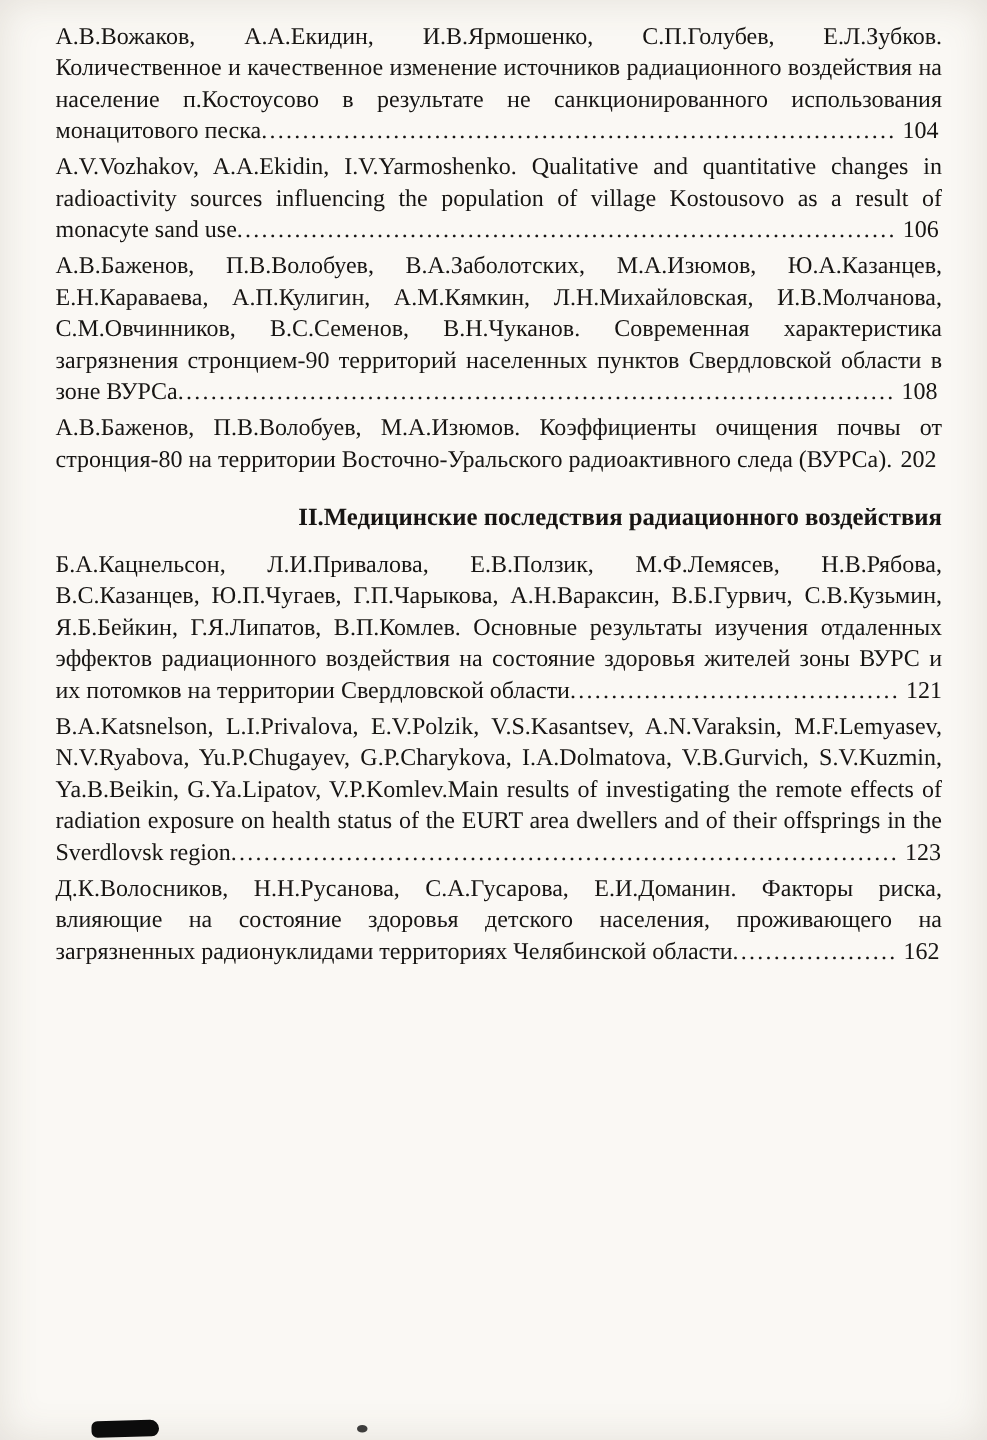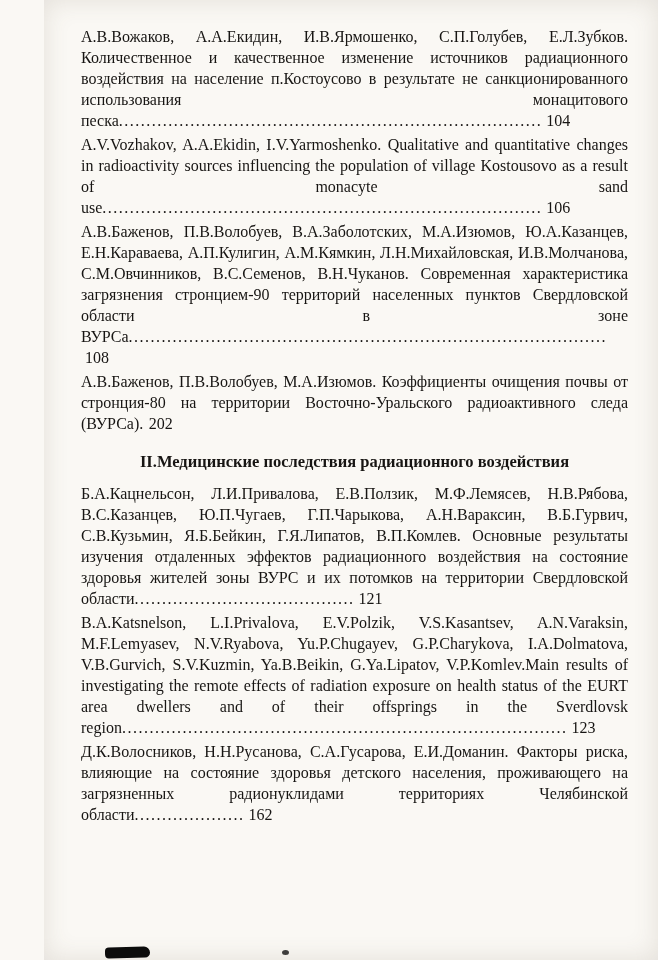--- a/index.html
+++ b/index.html
@@ -9,23 +9,22 @@
     background: #faf8f4;
     overflow: hidden;
     position: relative;
     font-family: "Liberation Serif", "DejaVu Serif", serif;
     color: #171513;
   }
   .sheet {
     position: absolute;
     inset: 0;
     box-sizing: border-box;
-    padding: 26px 30px 0 37px;
+    padding: 14px 30px 0 37px;
     box-shadow: inset 0 0 26px rgba(90, 78, 55, 0.14);
-    margin-left: 44px;
   }
   .toc-part { display: block; }
   .entry {
     margin: 0 0 3px 0;
     font-size: 16px;
     line-height: 21px;
     text-align: justify;
   }
   .t { }
   .dots {
@@ -33,21 +32,21 @@
     letter-spacing: 1.5px;
   }
   .pg {
     white-space: nowrap;
     padding-left: 4px;
   }
   .section {
     font-size: 16.5px;
     line-height: 21px;
     font-weight: bold;
-    text-align: center;
+    text-align: right;
     margin: 17px 0 11px 0;
   }
   .artifact { position: absolute; }
   .artifact-bar {
     left: 61px;
     bottom: 2px;
     width: 45px;
     height: 11px;
     background: #0c0c0c;
     border-radius: 4px 6px 5px 4px;

